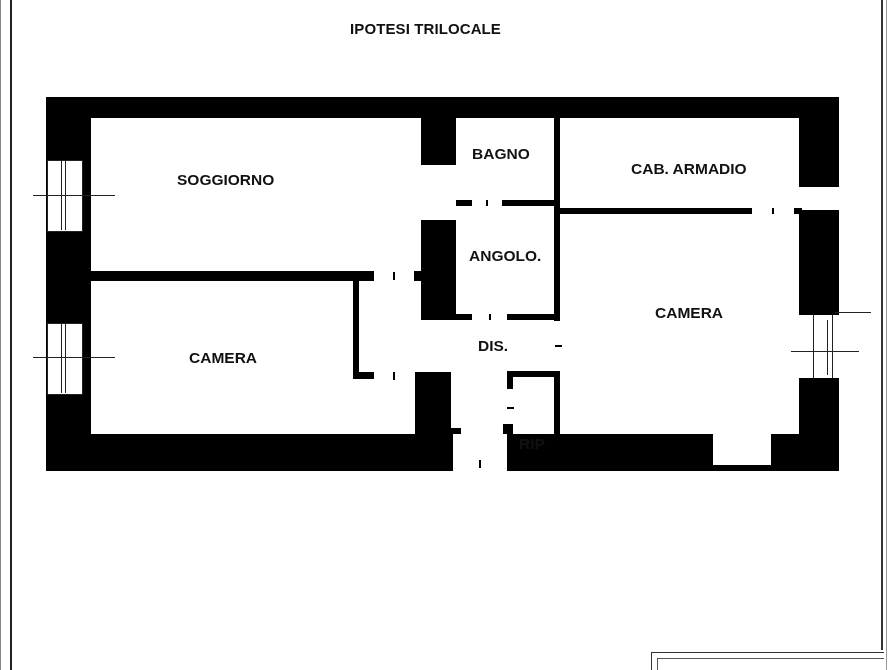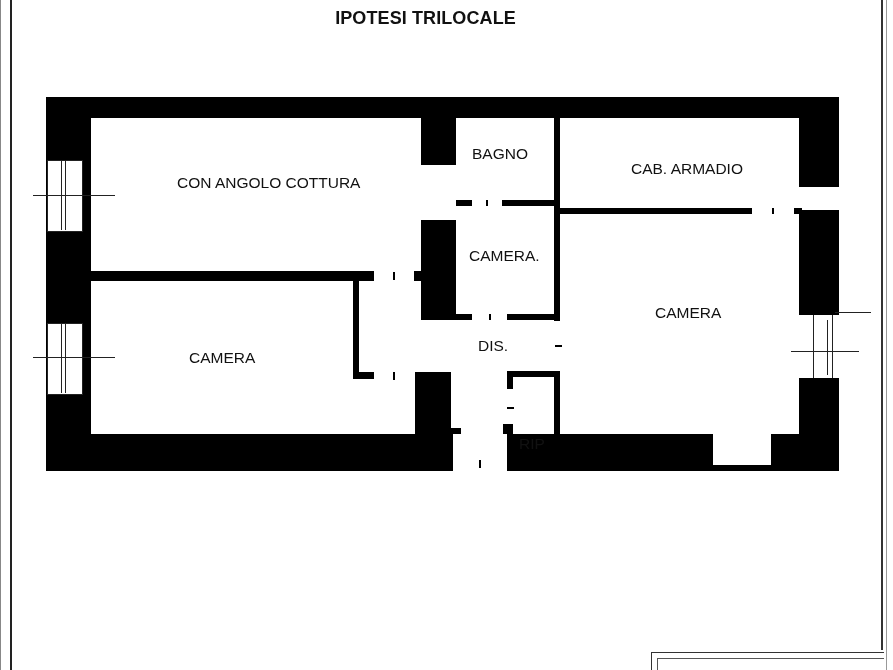--- a/index.html
+++ b/index.html
@@ -3,25 +3,25 @@
 <meta charset="utf-8">
 <style>
   html,body{margin:0;padding:0;background:#fff;}
   body{width:893px;height:670px;position:relative;overflow:hidden;font-family:"Liberation Sans",sans-serif;}
   .frame-l{position:absolute;left:10px;top:0;width:2px;height:670px;background:#222;}
   .frame-l2{position:absolute;left:0;top:0;width:1px;height:670px;background:#888;}
   .frame-r{position:absolute;left:881px;top:0;width:2px;height:650px;background:#333;}
   .frame-r2{position:absolute;left:886px;top:0;width:1px;height:670px;background:#999;}
   .tb1{position:absolute;left:651px;top:652px;width:232px;height:30px;border:1px solid #333;border-right:none;}
   .tb2{position:absolute;left:657px;top:658px;width:226px;height:30px;border:1px solid #555;border-right:none;}
-  .title{position:absolute;left:0;width:851px;top:8px;text-align:center;font-weight:bold;font-size:18px;color:#111;letter-spacing:0.1px;}
+  .title{position:absolute;left:0;width:851px;top:20px;text-align:center;font-weight:bold;font-size:15px;color:#111;letter-spacing:0.1px;}
   .b{position:absolute;background:#000;}
   .w{position:absolute;background:#fff;}
   .ln{position:absolute;background:#222;}
-  .lbl{position:absolute;font-weight:normal;font-size:15.5px;color:#111;white-space:nowrap;line-height:19px;text-align:center;}
+  .lbl{position:absolute;font-weight:bold;font-size:15.5px;color:#111;white-space:nowrap;line-height:19px;text-align:center;}
   .tick{position:absolute;background:#000;width:2px;height:8px;}
   .htick{position:absolute;background:#000;width:7px;height:2px;}
   .arrow{position:absolute;left:471px;top:514px;width:0;height:0;}
 </style>
 </head>
 <body>
 
 <div>
   <div class="frame-l2"></div>
   <div class="frame-l"></div>
@@ -86,25 +86,25 @@
   <div class="htick" style="left:555px;top:345px;"></div>
   <div class="b" style="left:507px;top:371px;width:53px;height:6px;"></div>
   <div class="b" style="left:554px;top:371px;width:6px;height:63px;"></div>
   <div class="b" style="left:507px;top:371px;width:6px;height:18px;"></div>
   <div class="htick" style="left:507px;top:407px;"></div>
   <div class="b" style="left:503px;top:424px;width:10px;height:10px;"></div>
 
   <div class="tick" style="left:479px;top:460px;"></div>
 
   <div class="lbl" style="left:177px;top:170px;">
-    <div style="margin-top:3px;">CON ANGOLO COTTURA</div>
+    <div>SOGGIORNO</div>
   </div>
   <div class="lbl" style="left:472px;top:144px;">BAGNO</div>
   <div class="lbl" style="left:631px;top:159px;">CAB. ARMADIO</div>
-  <div class="lbl" style="left:469px;top:246px;">CAMERA.</div>
+  <div class="lbl" style="left:469px;top:246px;">ANGOLO.</div>
   <div class="lbl" style="left:655px;top:303px;">CAMERA</div>
   <div class="lbl" style="left:189px;top:348px;">CAMERA</div>
   <div class="lbl" style="left:478px;top:336px;">DIS.</div>
   <div class="lbl" style="left:519px;top:434px;">RIP</div>
 
   <svg class="arrow" width="20" height="24" viewBox="0 0 20 24" style="left:470px;top:513px;">
     <polygon points="10,2 18,22 2,22" fill="#fff" stroke="#111" stroke-width="1.3"></polygon>
   </svg>
 </div>
 

